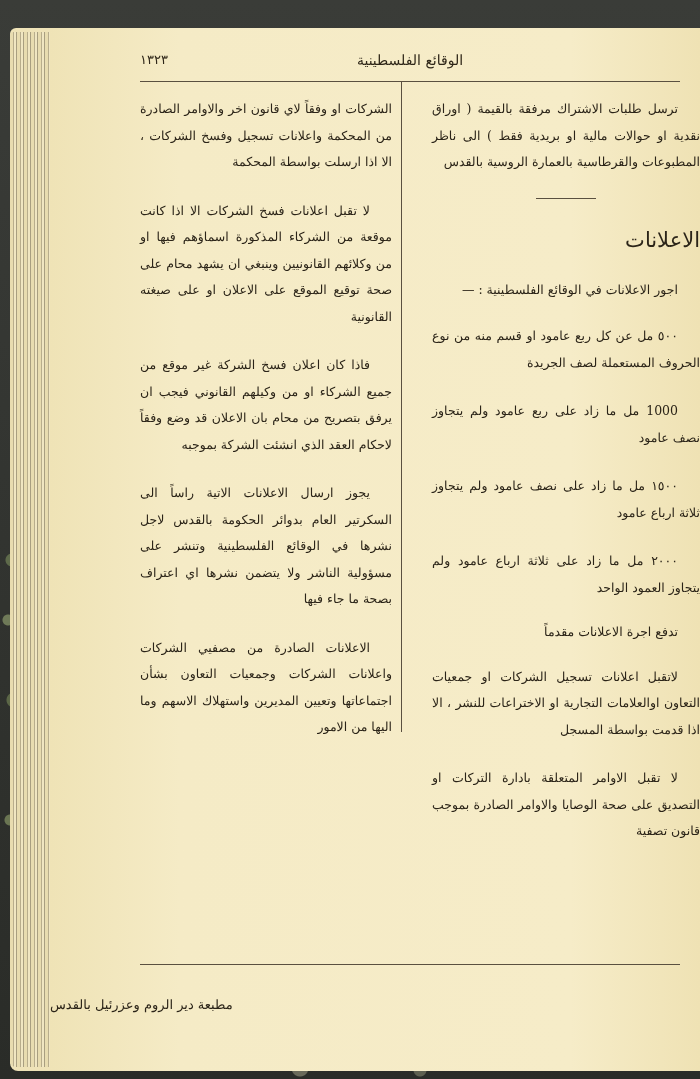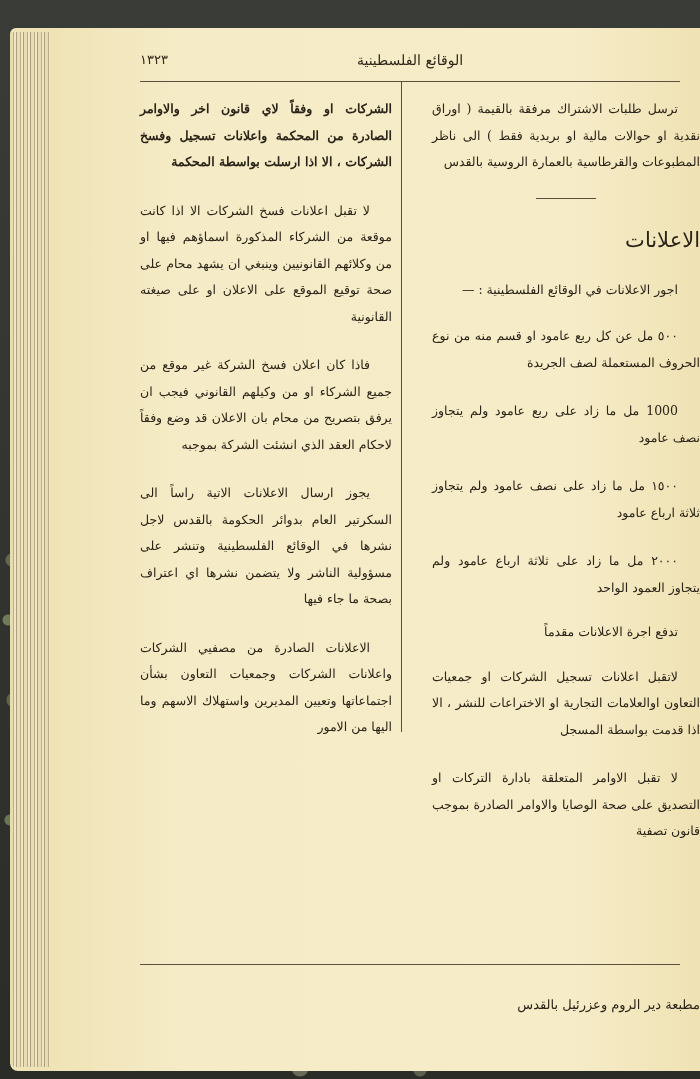--- a/index.html
+++ b/index.html
@@ -56,31 +56,31 @@
       position: absolute; height: 1px; background: #5a5040;
     }
     .col-divider {
       position: absolute; width: 1px; background: #5a5040;
     }
     .col {
       position: absolute; direction: rtl; text-align: justify;
       font-size: 12.5px; line-height: 26.5px; color: #2b2418;
     }
     .col p { margin: 0 0 22px 0; text-indent: 22px; }
-    .col p.noindent { text-indent: 0; font-weight: bold; }
+    .col p.noindent { text-indent: 0; }
     .short-rule {
       height: 1px; width: 60px; background: #5a5040; margin: 14px auto 26px auto;
     }
     .ads-title {
       font-size: 21px; line-height: 30px; margin: 0 0 20px 0;
       text-indent: 0 !important;
     }
     .rate-row { margin: 0 0 14px 0; text-indent: 0; }
     .footer-title {
-      position: absolute; left: 0; right: 0; top: 969px; text-align: right;
+      position: absolute; left: 0; right: 0; top: 969px; text-align: left;
       direction: rtl; font-size: 13px; color: #2b2418;
     }
   </style>
 </head>
 <body>
 
 <div class="cover"></div>
 <div class="page-block"></div>
 <div class="page-edges"></div>
 

